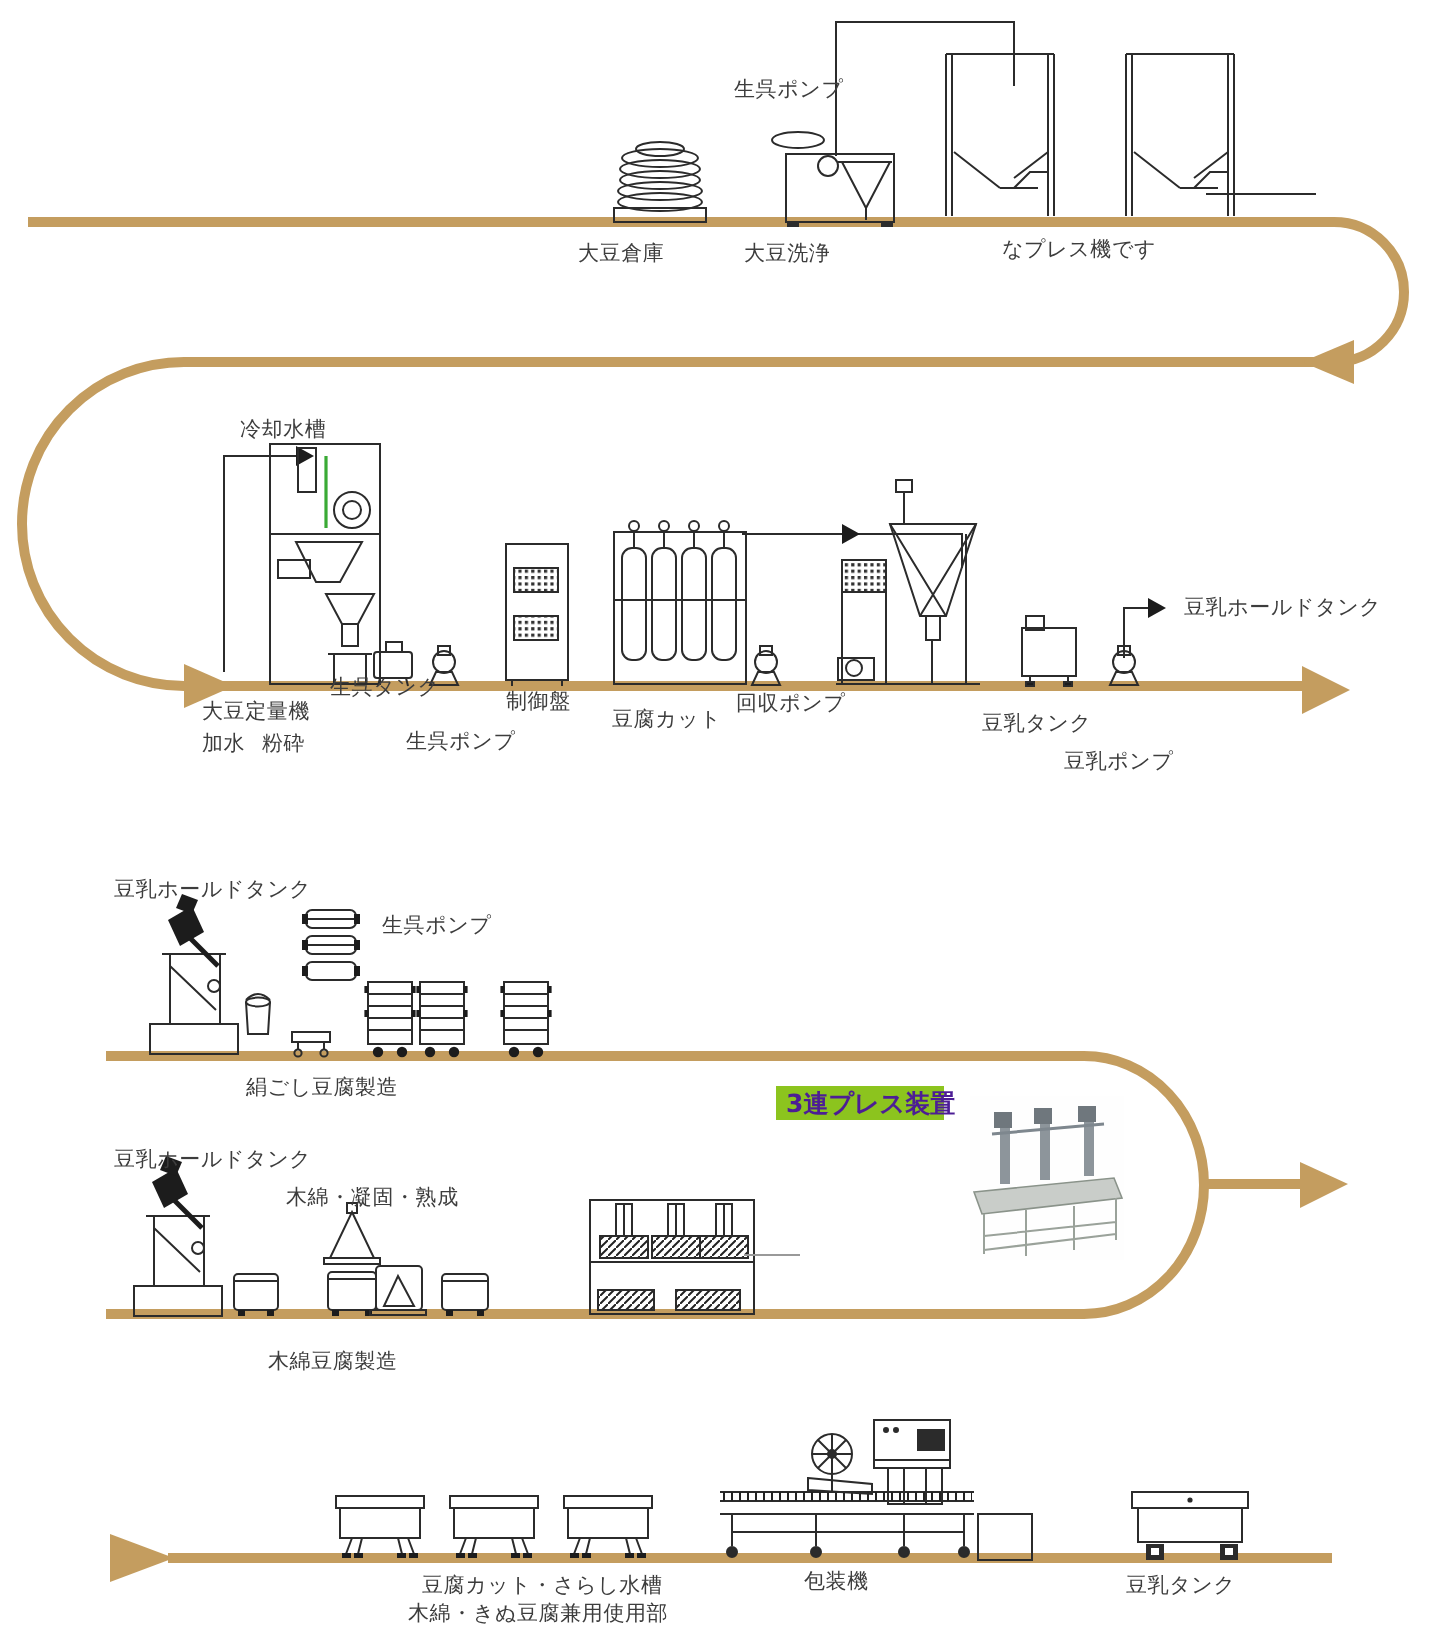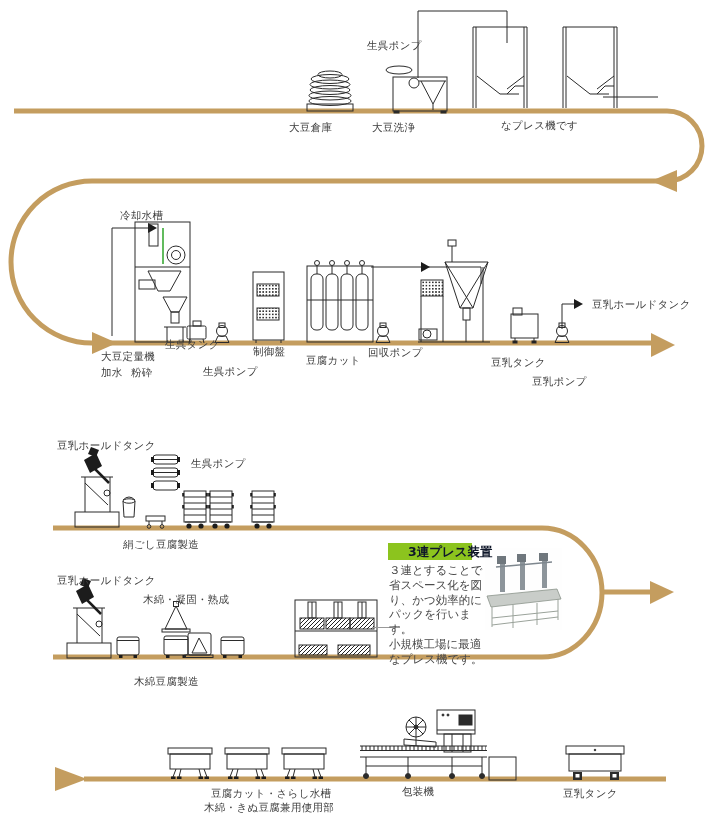--- a/index.html
+++ b/index.html
@@ -7,22 +7,22 @@
     position:relative;width:718px;height:819px;background:#fff;overflow:hidden;
     font-family:"DejaVu Sans","Liberation Sans",sans-serif;
   }
   .canvas svg{position:absolute;left:0;top:0;}
   .lbl{
     position:absolute;font-size:10.5px;line-height:12px;color:#3d3d3d;
     white-space:nowrap;letter-spacing:.3px;
   }
   .callout-title{
     position:absolute;left:388px;top:543px;width:84px;height:17px;
-    background:#8CC41E;color:#0f172a;font-size:12.5px;font-weight:bold;
-    line-height:17px;padding-left:20px;box-sizing:border-box;white-space:nowrap;
+    background:#8CC41E;color:#4c1d95;font-size:12.5px;font-weight:bold;
+    line-height:17px;padding-left:5px;box-sizing:border-box;white-space:nowrap;
   }
   .callout-body{
     position:absolute;left:389px;top:563px;width:100px;
     font-size:11.5px;line-height:14.8px;color:#474747;white-space:pre-line;
   }
 </style>
 </head>
 <body>
 
 <div class="canvas">
@@ -339,25 +339,19 @@
 
 <div class="lbl" style="left:57px;top:439px">豆乳ホールドタンク</div>
 <div class="lbl" style="left:191px;top:457px">生呉ポンプ</div>
 <div class="lbl" style="left:123px;top:538px">絹ごし豆腐製造</div>
 
 <div class="lbl" style="left:57px;top:574px">豆乳ホールドタンク</div>
 <div class="lbl" style="left:143px;top:593px">木綿・凝固・熟成</div>
 <div class="lbl" style="left:134px;top:675px">木綿豆腐製造</div>
 
 <div class="callout-title">3連プレス装置</div>
-<div class="callout-body">３連とすることで
-省スペース化を図
-り、かつ効率的に
-パックを行います。
-小規模工場に最適
-なプレス機です。</div>
 
 <div class="lbl" style="left:211px;top:787px">豆腐カット・さらし水槽</div>
 <div class="lbl" style="left:204px;top:801px">木綿・きぬ豆腐兼用使用部</div>
 <div class="lbl" style="left:402px;top:785px">包装機</div>
 <div class="lbl" style="left:563px;top:787px">豆乳タンク</div>
 
 </div>
 
 </body></html>

